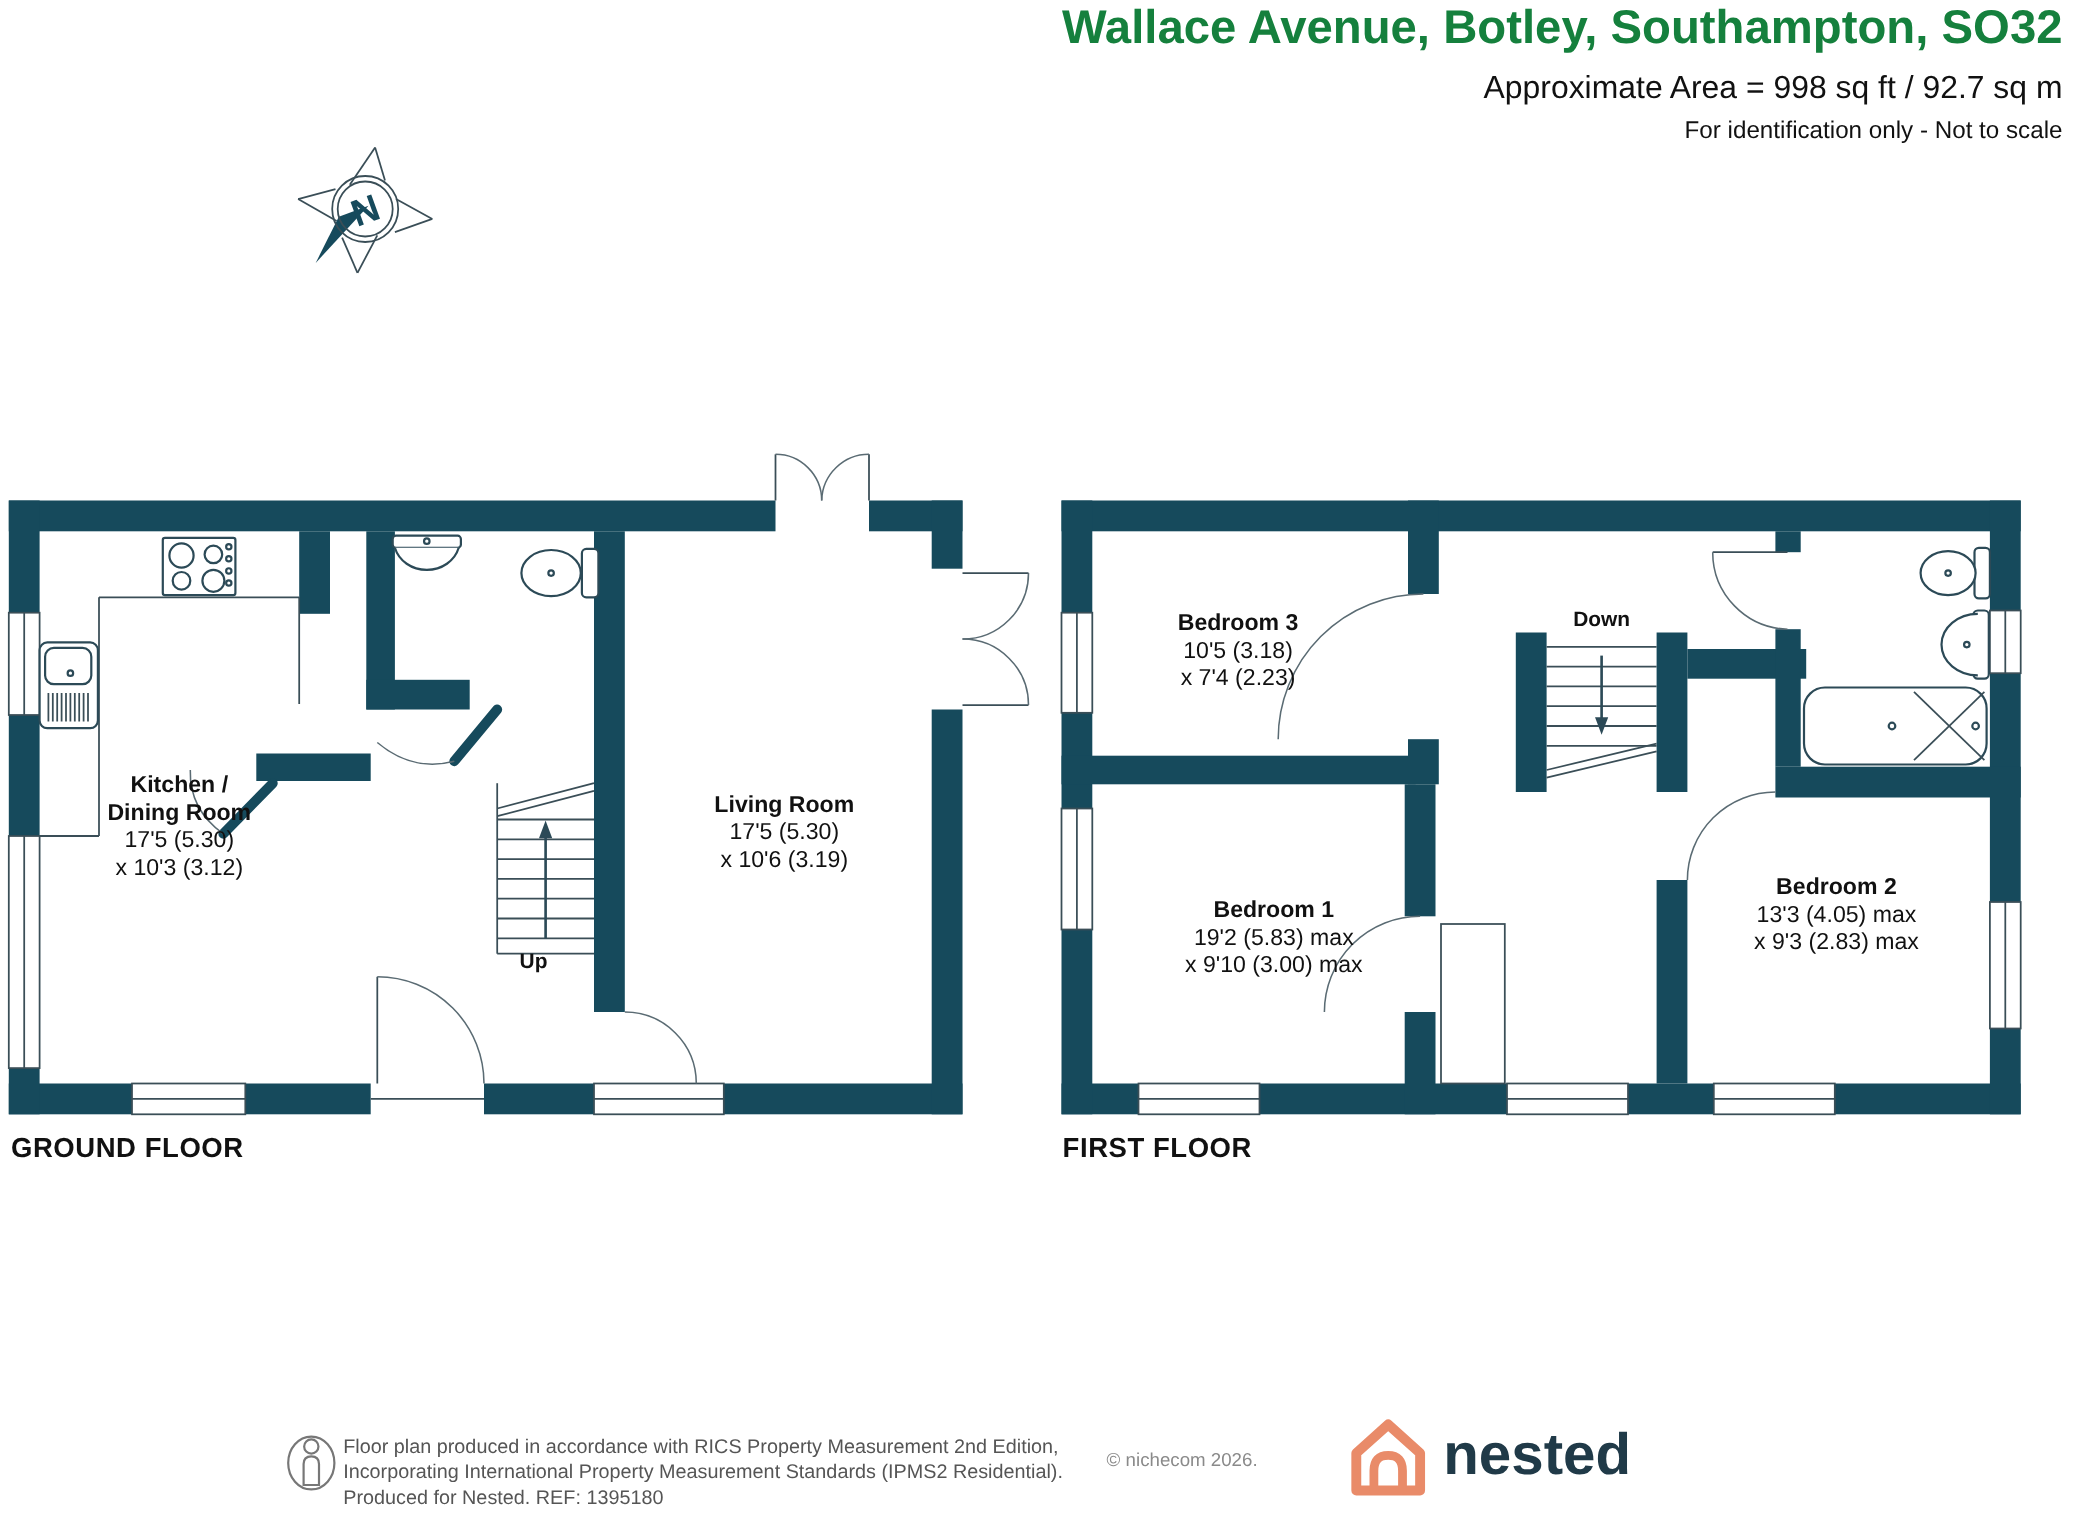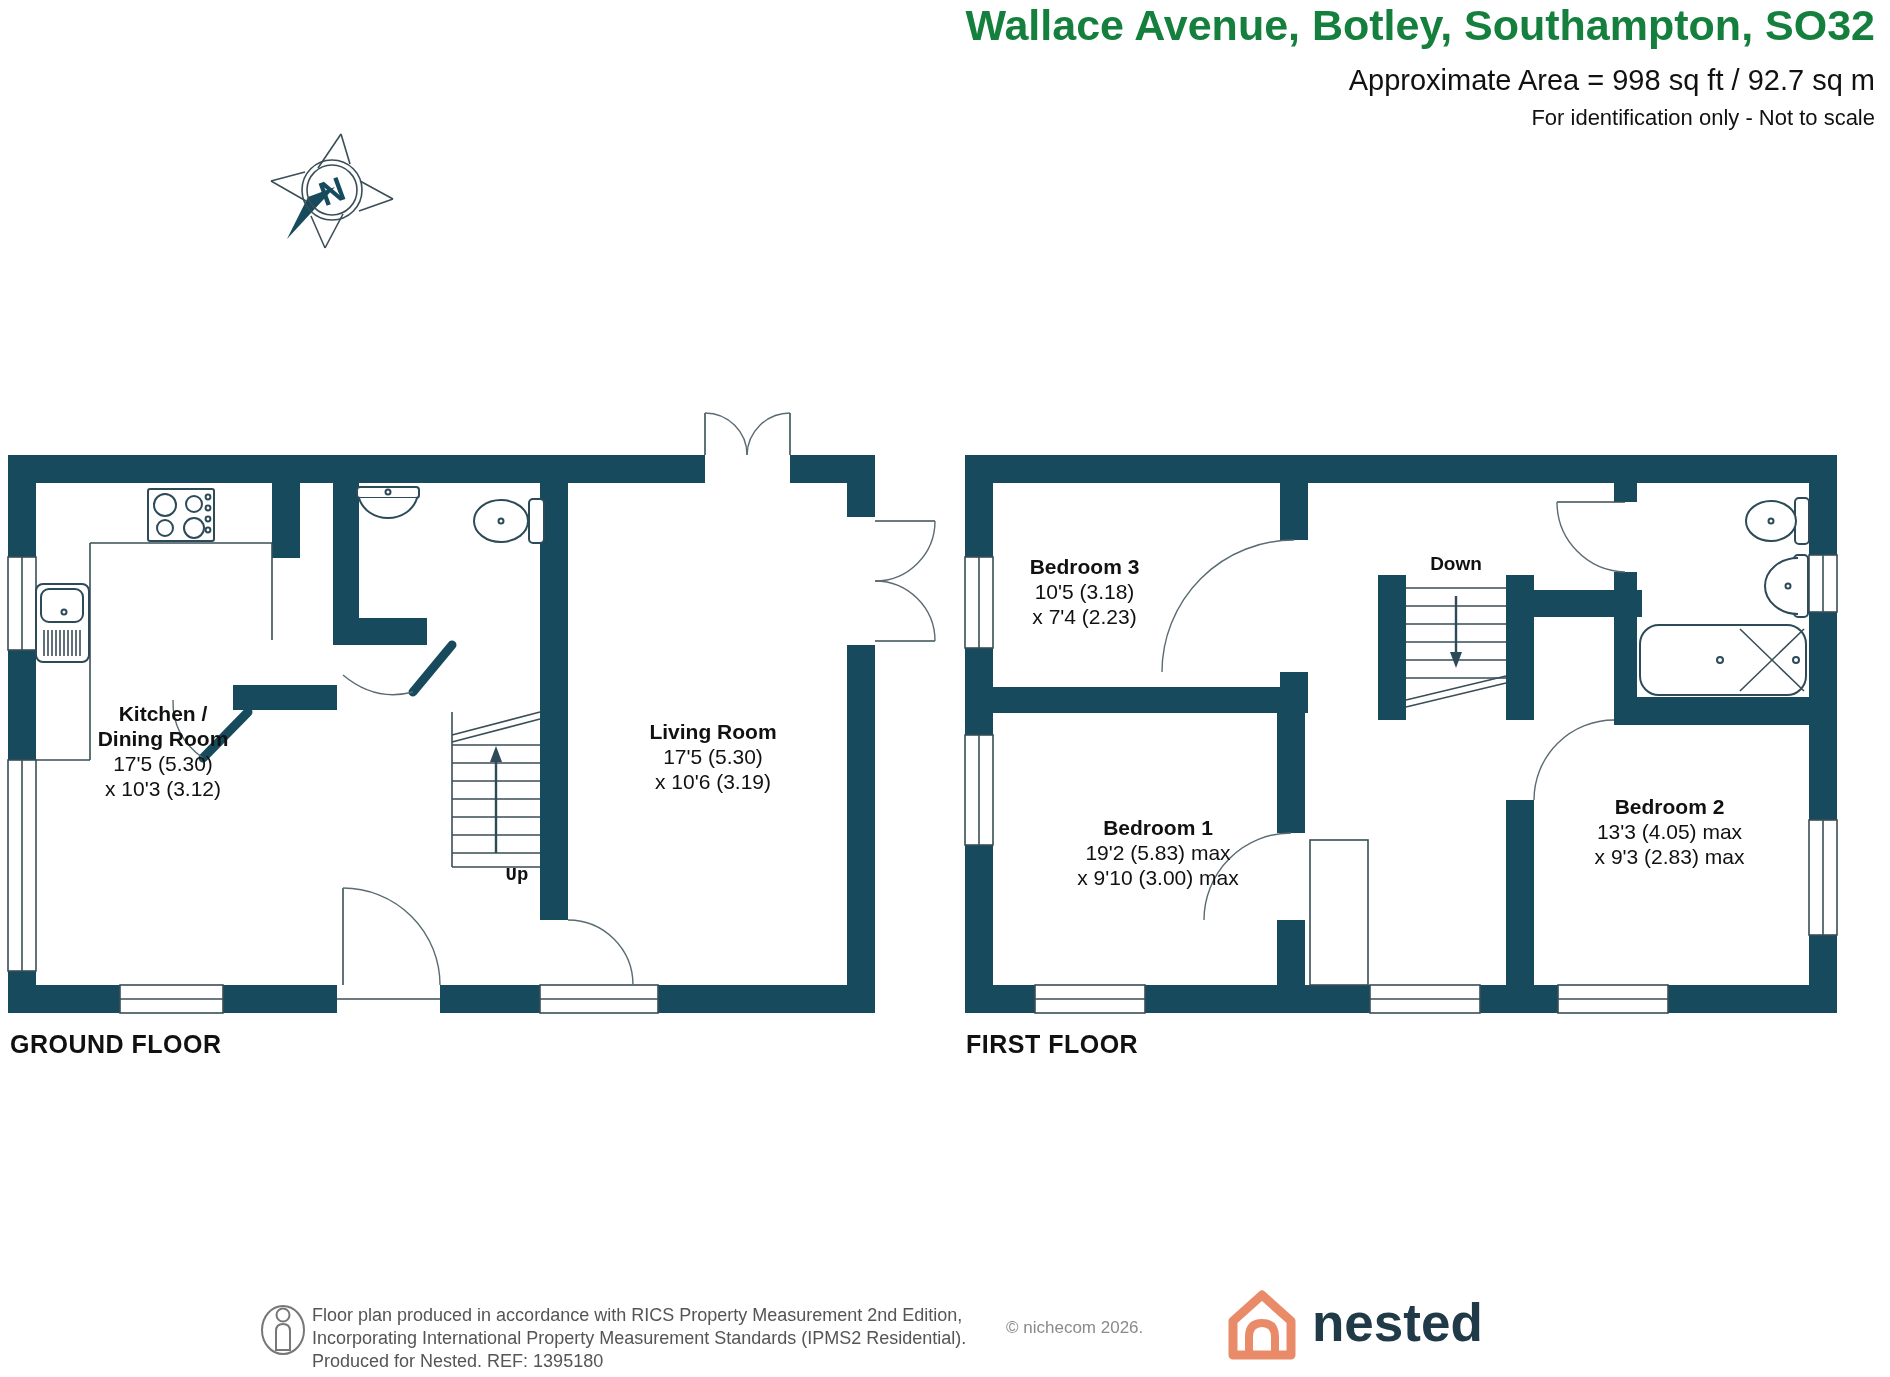--- a/index.html
+++ b/index.html
@@ -270,39 +270,39 @@
     <div>17'5 (5.30)</div>
     <div>x 10'3 (3.12)</div>
   </div>
 
   <div class="room-label" style="left:618px;top:719px;width:190px;">
     <div class="nm">Living Room</div>
     <div>17'5 (5.30)</div>
     <div>x 10'6 (3.19)</div>
   </div>
 
-  <div class="room-label" style="left:992px;top:554px;width:185px;">
+  <div class="room-label" style="left:1033px;top:554px;width:185px;">
     <div class="nm">Bedroom 3</div>
     <div>10'5 (3.18)</div>
     <div>x 7'4 (2.23)</div>
   </div>
 
   <div class="room-label" style="left:1048px;top:815px;width:220px;">
     <div class="nm">Bedroom 1</div>
     <div>19'2 (5.83) max</div>
     <div>x 9'10 (3.00) max</div>
   </div>
 
   <div class="room-label" style="left:1552px;top:794px;width:235px;">
     <div class="nm">Bedroom 2</div>
     <div>13'3 (4.05) max</div>
     <div>x 9'3 (2.83) max</div>
   </div>
 
-  <div class="stair-label" style="left:472px;top:864px;width:90px;font-family:Liberation Mono, monospace;">Up</div>
+  <div class="stair-label" style="left:440px;top:864px;width:90px;">Up</div>
   <div class="stair-label" style="left:1406px;top:553px;width:100px;">Down</div>
 
   <div class="floor-label" style="left:10px;top:1030px;">GROUND FLOOR</div>
   <div class="floor-label" style="left:966px;top:1030px;">FIRST FLOOR</div>
 
   <div id="foot-text">
     <div>Floor plan produced in accordance with RICS Property Measurement 2nd Edition,</div>
     <div>Incorporating International Property Measurement Standards (IPMS2 Residential).</div>
     <div>Produced for Nested.  REF:  1395180</div>
   </div>

